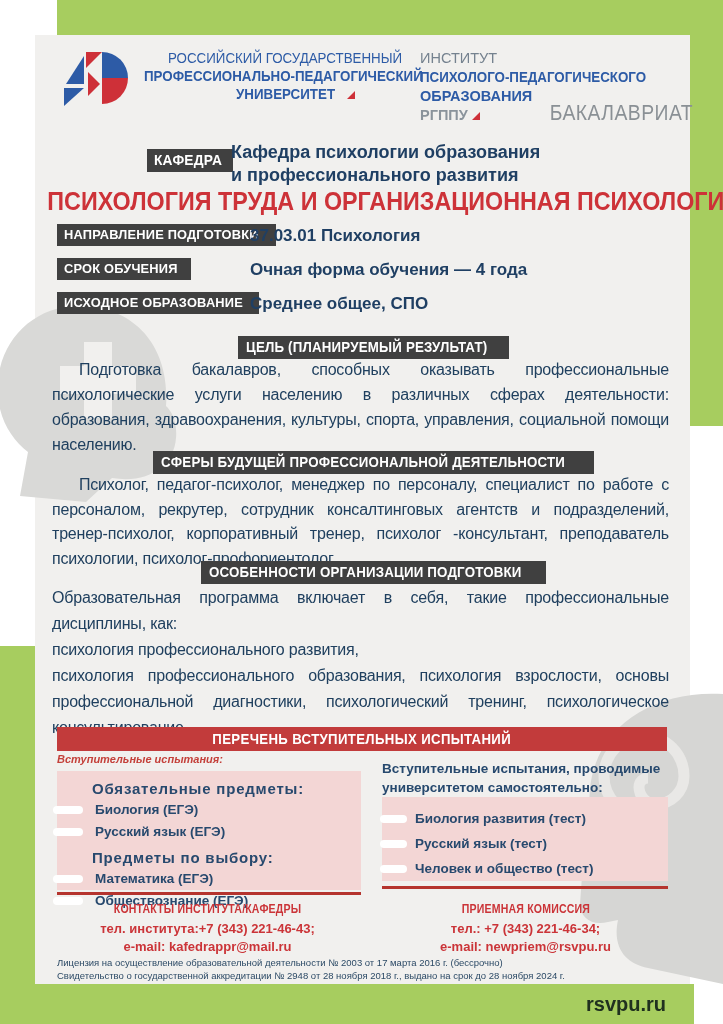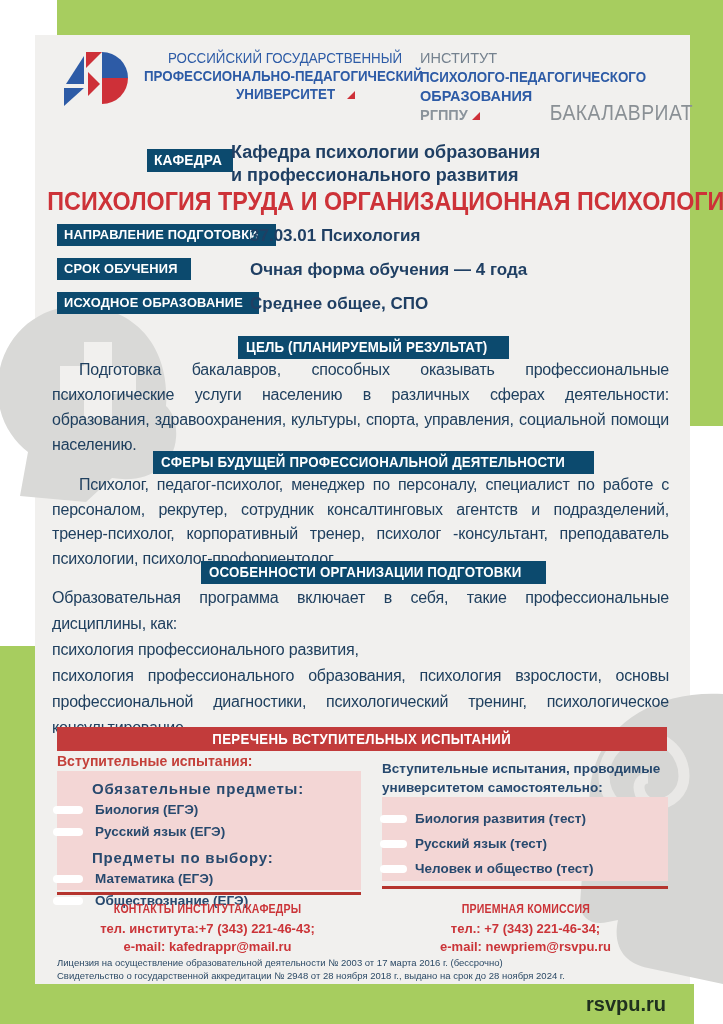--- a/index.html
+++ b/index.html
@@ -21,21 +21,21 @@
   .univ-bold { font-weight:bold; }
   .inst-block { left:420px; top:49px; font-size:14.5px; line-height:19px; }
   .inst-gray { color:#75828f; }
   .inst-blue { color:#2d5ba6; font-weight:bold; }
   .rg-gray { color:#8a939b; font-weight:bold; }
   .tri { display:inline-block; width:0; height:0; border-left:10px solid transparent; border-bottom:10px solid #ce3038; margin-left:4px; }
   .tri-sm { border-left-width:8px; border-bottom-width:8px; }
   .bak { left:540px; top:100px; font-size:22px; color:#8a9095; letter-spacing:0.5px; }
 
   
-  .badge { display:inline-block; background:#0c4a6e; color:#ffffff; font-weight:bold;
+  .badge { display:inline-block; background:#404040; color:#ffffff; font-weight:bold;
            font-size:13.5px; padding:3px 7px 4px; letter-spacing:0.2px; }
   .badge-inner { display:inline-block; transform:scaleX(0.95); transform-origin:0 50%; white-space:nowrap; }
 
   .dept-badge { left:147px; top:149px; }
   .dept-badge .badge { font-size:14.5px; }
   .dept-name { left:231px; top:141px; font-size:18px; font-weight:bold; line-height:23px; color:#1f3f63; }
 
   .prog-title { left:0; top:186px; width:723px; text-align:center; color:#cd3238; font-weight:bold; font-size:26.5px; }
 
   .info-row-label { left:57px; }
@@ -45,21 +45,21 @@
   .sec-head { left:12px; width:723px; text-align:center; }
   .sec-head .badge { font-size:14px; padding:3px 8px 4px; }
   .para { left:52px; width:617px; text-align:justify; color:#20405f; font-size:16px;
           letter-spacing:-0.2px; line-height:25px; }
   .indent { text-indent:27px; }
   .pline { display:block; text-align:justify; }
 
   
   .banner { left:57px; top:727px; width:610px; height:24px; background:#c23b3b; color:#ffffff;
             text-align:center; font-weight:bold; font-size:15px; line-height:24px; letter-spacing:0.4px; }
-  .col-label-red { left:57px; top:753px; color:#c4403a; font-weight:bold; font-size:14px; }
+  .col-label-red { left:57px; top:753px; color:#c4403a; font-weight:bold; font-size:11px;font-style:italic; }
   .pink-box { background:#f3d6d5; }
   .left-box  { left:57px; top:771px; width:304px; height:119px; padding-top:7px; box-sizing:border-box; }
   .right-box { left:382px; top:797px; width:286px; height:84px; padding-top:9px; box-sizing:border-box; }
   .grp-title { margin-left:35px; font-size:15px; font-weight:bold; letter-spacing:0.8px; color:#27496e; line-height:21px; }
   .exam-item { position:relative; margin-left:38px; font-size:13.5px; font-weight:bold; color:#27496e; line-height:22px; }
   .exam-item .dash { position:absolute; left:-42px; top:7px; width:30px; height:8px; background:#ffffff; border-radius:4px; }
   .right-box .exam-item { margin-left:33px; line-height:25px; }
   .right-box .exam-item .dash { left:-35px; top:9px; width:27px; }
   .underline-red { height:3px; background:#b5342e; }
   .rcol-title { left:382px; top:759px; width:292px; color:#27496e; font-weight:bold; font-size:13.5px; line-height:19px; }

